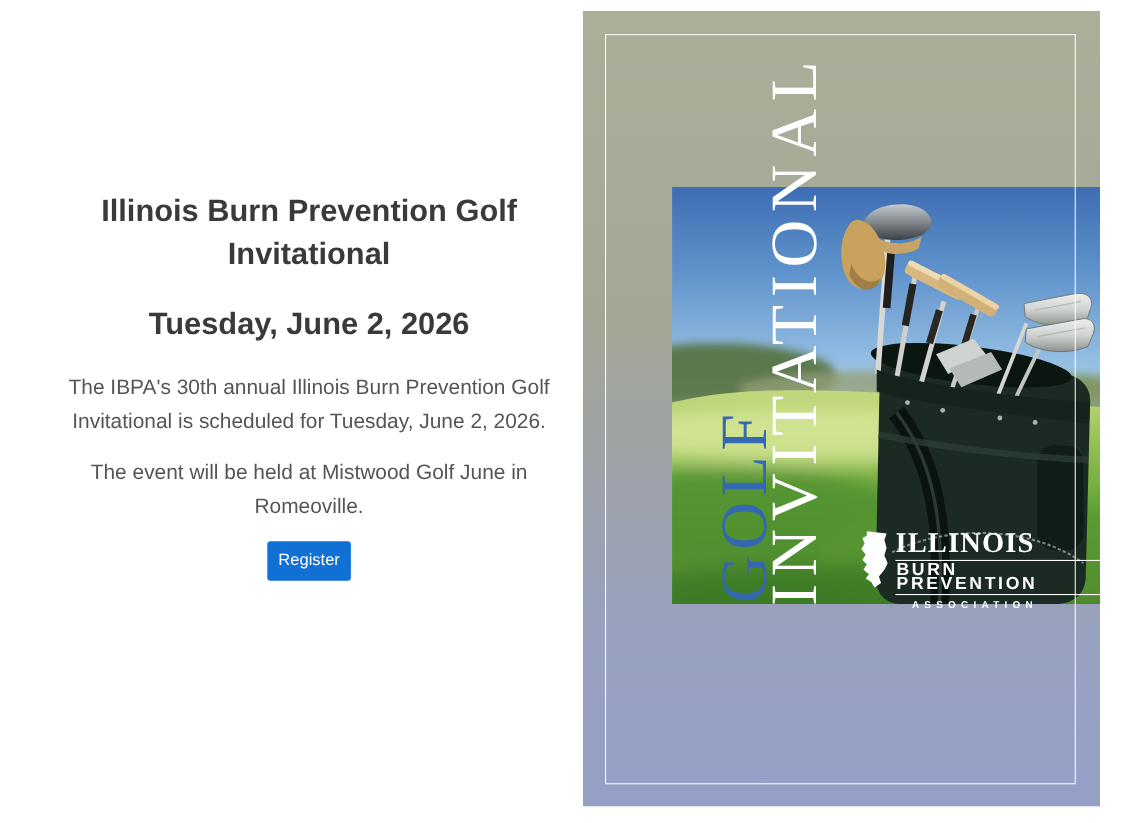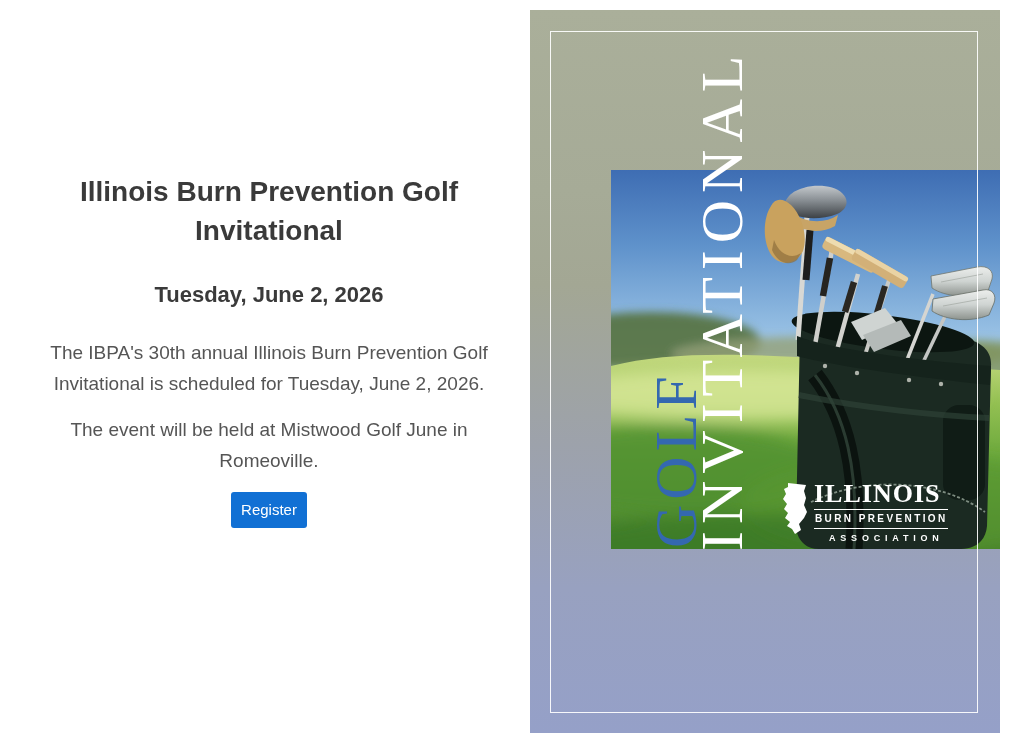--- a/index.html
+++ b/index.html
@@ -2,27 +2,27 @@
 <html><head>
 <meta charset="utf-8">
 <style>
   html,body { margin:0; padding:0; }
   body {
     width:1024px; height:748px; overflow:hidden; background:#ffffff;
     font-family:"Liberation Sans", sans-serif; position:relative;
   }
 
   
-  .left-panel { position:absolute; left:4px; top:0; width:530px; height:660px; background:#ffffff; }
+  .left-panel { position:absolute; left:16px; top:0; width:530px; height:660px; background:#ffffff; }
   .content { padding:172px 35px 0; text-align:center; }
   .content h1 {
     margin:0; font-size:28px; line-height:39px; font-weight:bold; color:#3a3a3a;
   }
   .content h2 {
-    margin:31px 0 0; font-size:22px; line-height:28px; font-weight:bold; color:#3a3a3a;
+    margin:31px 0 0; font-size:28px; line-height:28px; font-weight:bold; color:#3a3a3a;
   }
   .content p { margin:28px 0 0; font-size:19px; line-height:31px; color:#555555; }
   .content p.p2 { margin-top:15px; }
   .content p.p3 { margin-top:20px; }
   .register-btn {
     display:inline-block; margin-top:16px; background:#1170d4; color:#ffffff;
     font-size:15px; line-height:18px; padding:9px 10px; min-width:56px;
     border:none; border-radius:3px; cursor:pointer; font-family:"Liberation Sans",sans-serif;text-align:right;
   }
 
@@ -52,21 +52,21 @@
     position:absolute; left:170px; top:311px; display:flex; gap:5px;
     align-items:flex-start; color:#ffffff; z-index:2;
   }
   .logo-state { flex:0 0 auto; }
   .logo-text { display:flex; flex-direction:column; }
   .logo-line1 {
     font-family:"Liberation Serif", serif; font-weight:bold; font-size:26px; line-height:26px;
     letter-spacing:1px; border-bottom:1.5px solid #ffffff; padding-bottom:2px;
   }
   .logo-line2 {
-    font-size:10px; line-height:12px; letter-spacing:2.4px; font-weight:bold;
+    font-size:16px; line-height:12px; letter-spacing:2.4px; font-weight:bold;
     padding:3px 0 3px 1px; border-bottom:1.5px solid #ffffff;
   }
   .logo-line3 { font-size:9px; line-height:10px; letter-spacing:4.8px; font-weight:bold; padding:4px 0 0 1px;margin-left:14px; }
 </style>
 </head>
 <body>
 
 <div class="left-panel">
   <div class="content">
     <h1>Illinois Burn Prevention Golf Invitational</h1>

